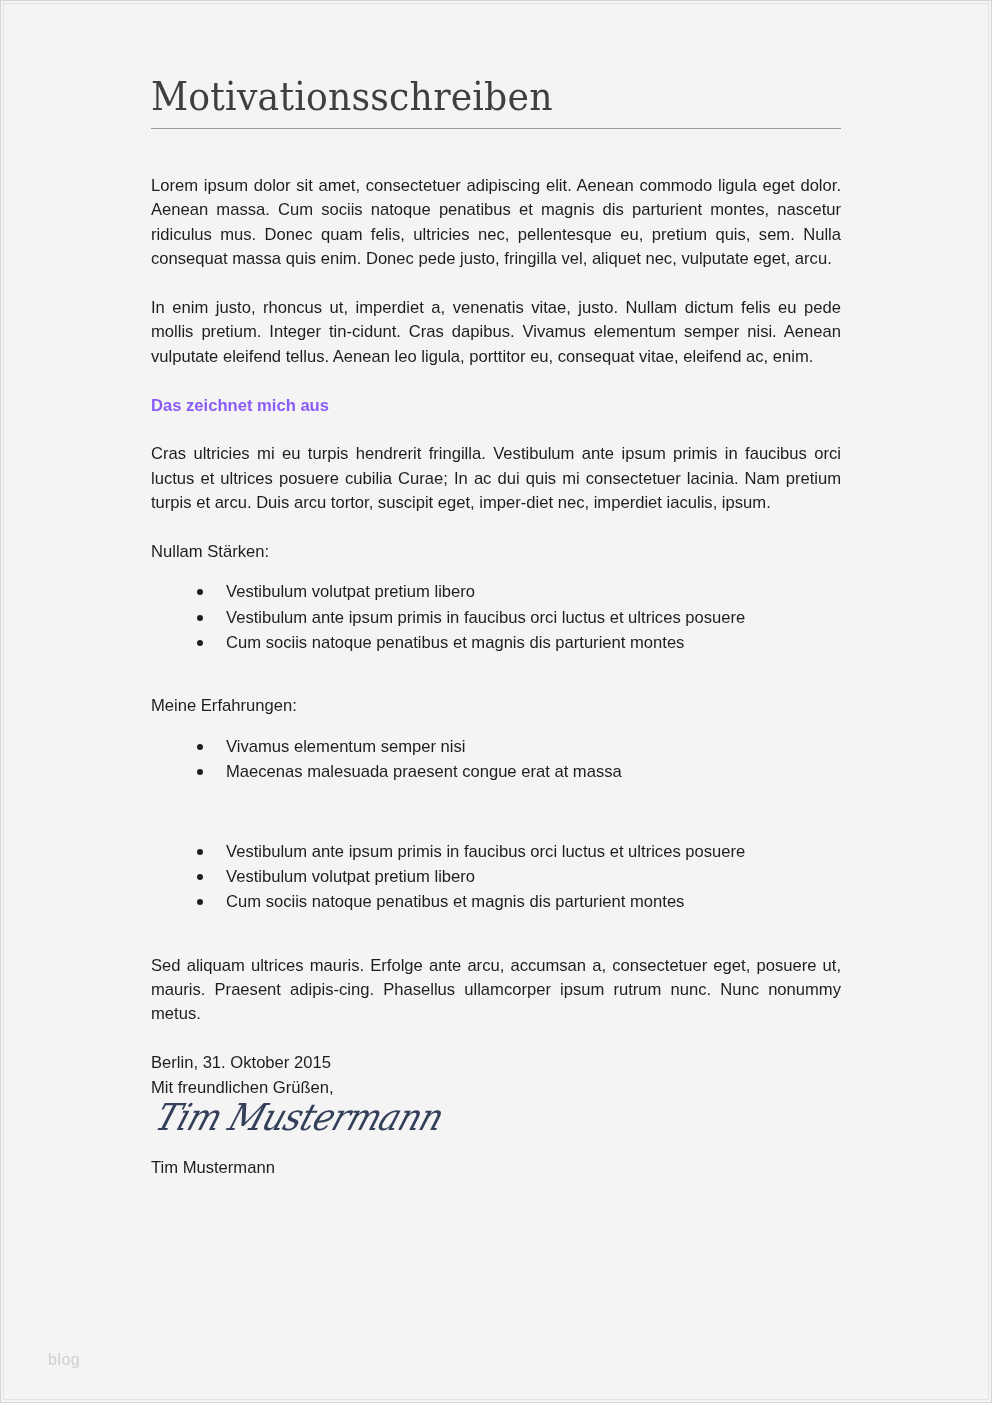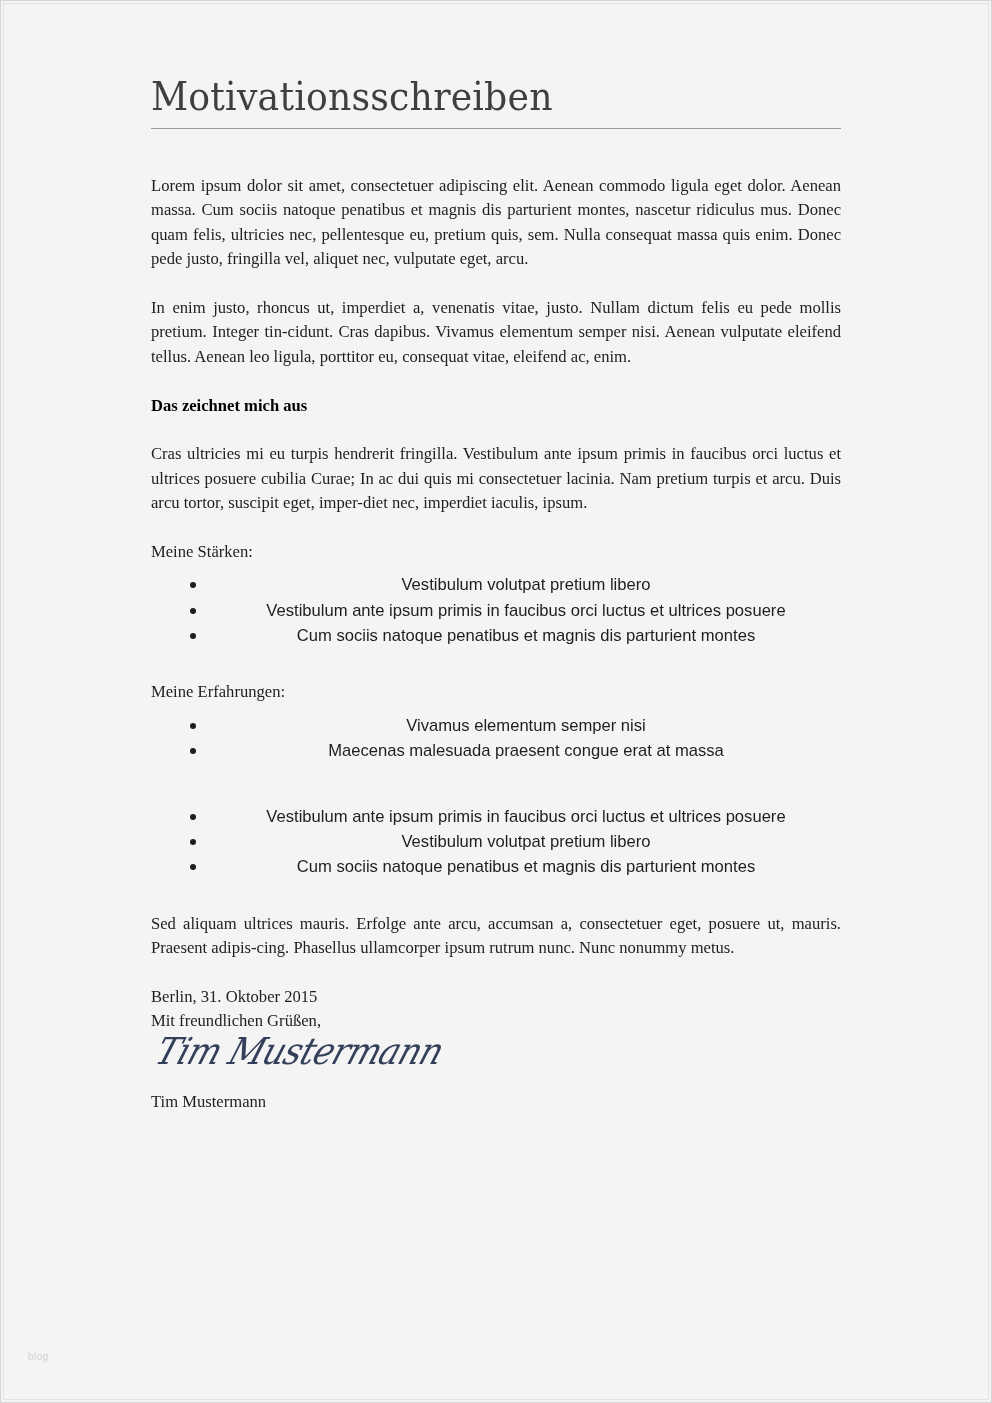--- a/index.html
+++ b/index.html
@@ -60,34 +60,32 @@
       position: absolute;
       left: 0;
       top: 174px;
       width: 690px;
       font-size: 16.6px;
       line-height: 24.4px;
     }
     .content p {
       margin: 0;
       text-align: justify;
-      font-family: Liberation Serif, serif;
     }
     .gap { height: 24.4px; }
     .subhead {
       font-weight: bold;
-      color: #000000;
+      color: #8b5cf6;
       margin: 0;
     }
     .list-label { margin: 0; }
     ul.bullets {
       list-style: none;
-      margin: 8px;
+      margin: 15px;
       padding: 0;
-      text-align: center;
     }
     ul.bullets li {
       position: relative;
       padding-left: 60px;
       height: 25.2px;
       line-height: 25.2px;
     }
     ul.bullets li .bullet-icon {
       position: absolute;
       left: 31px;
@@ -115,23 +113,23 @@
       color: #34405a;
       letter-spacing: -1px;
       transform: skewX(-18deg) scaleX(0.92);
       transform-origin: left bottom;
       white-space: nowrap;
       font-weight: normal;
     }
     .printed-name { margin: 0; }
     .watermark {
       position: absolute;
-      left: 28px;
+      left: 48px;
       top: 1351px;
-      font-size: 10px;
+      font-size: 16px;
       color: #d0d0d0;
       letter-spacing: 0.5px;
     }
   </style>
 </head>
 <body>
 
 <div class="frame-outer"></div>
 <div class="frame"></div>
 
@@ -143,21 +141,21 @@
     <p>Lorem ipsum dolor sit amet, consectetuer adipiscing elit. Aenean commodo ligula eget dolor. Aenean massa. Cum sociis natoque penatibus et magnis dis parturient montes, nascetur ridiculus mus. Donec quam felis, ultricies nec, pellentesque eu, pretium quis, sem. Nulla consequat massa quis enim. Donec pede justo, fringilla vel, aliquet nec, vulputate eget, arcu.</p>
     <div class="gap"></div>
     <p>In enim justo, rhoncus ut, imperdiet a, venenatis vitae, justo. Nullam dictum felis eu pede mollis pretium. Integer tin-cidunt. Cras dapibus. Vivamus elementum semper nisi. Aenean vulputate eleifend tellus. Aenean leo ligula, porttitor eu, consequat vitae, eleifend ac, enim.</p>
     <div class="gap"></div>
     <p class="subhead">Das zeichnet mich aus</p>
     <div class="gap"></div>
     <p>Cras ultricies mi eu turpis hendrerit fringilla. Vestibulum ante ipsum primis in faucibus orci luctus et ultrices posuere cubilia Curae; In ac dui quis mi consectetuer lacinia. Nam pretium turpis et arcu. Duis arcu tortor, suscipit eget, imper-diet nec, imperdiet iaculis, ipsum.</p>
     <div class="gap"></div>
 
     <div>
-      <p class="list-label">Meine Stärken:</p>
+      <p class="list-label">Nullam Stärken:</p>
       <ul class="bullets">
         <li><span class="bullet-icon"></span><span>Vestibulum volutpat pretium libero</span></li>
         <li><span class="bullet-icon"></span><span>Vestibulum ante ipsum primis in faucibus orci luctus et ultrices posuere</span></li>
         <li><span class="bullet-icon"></span><span>Cum sociis natoque penatibus et magnis dis parturient montes</span></li>
       </ul>
     </div>
     <div class="gap"></div>
 
     <div>
       <p class="list-label">Meine Erfahrungen:</p>

